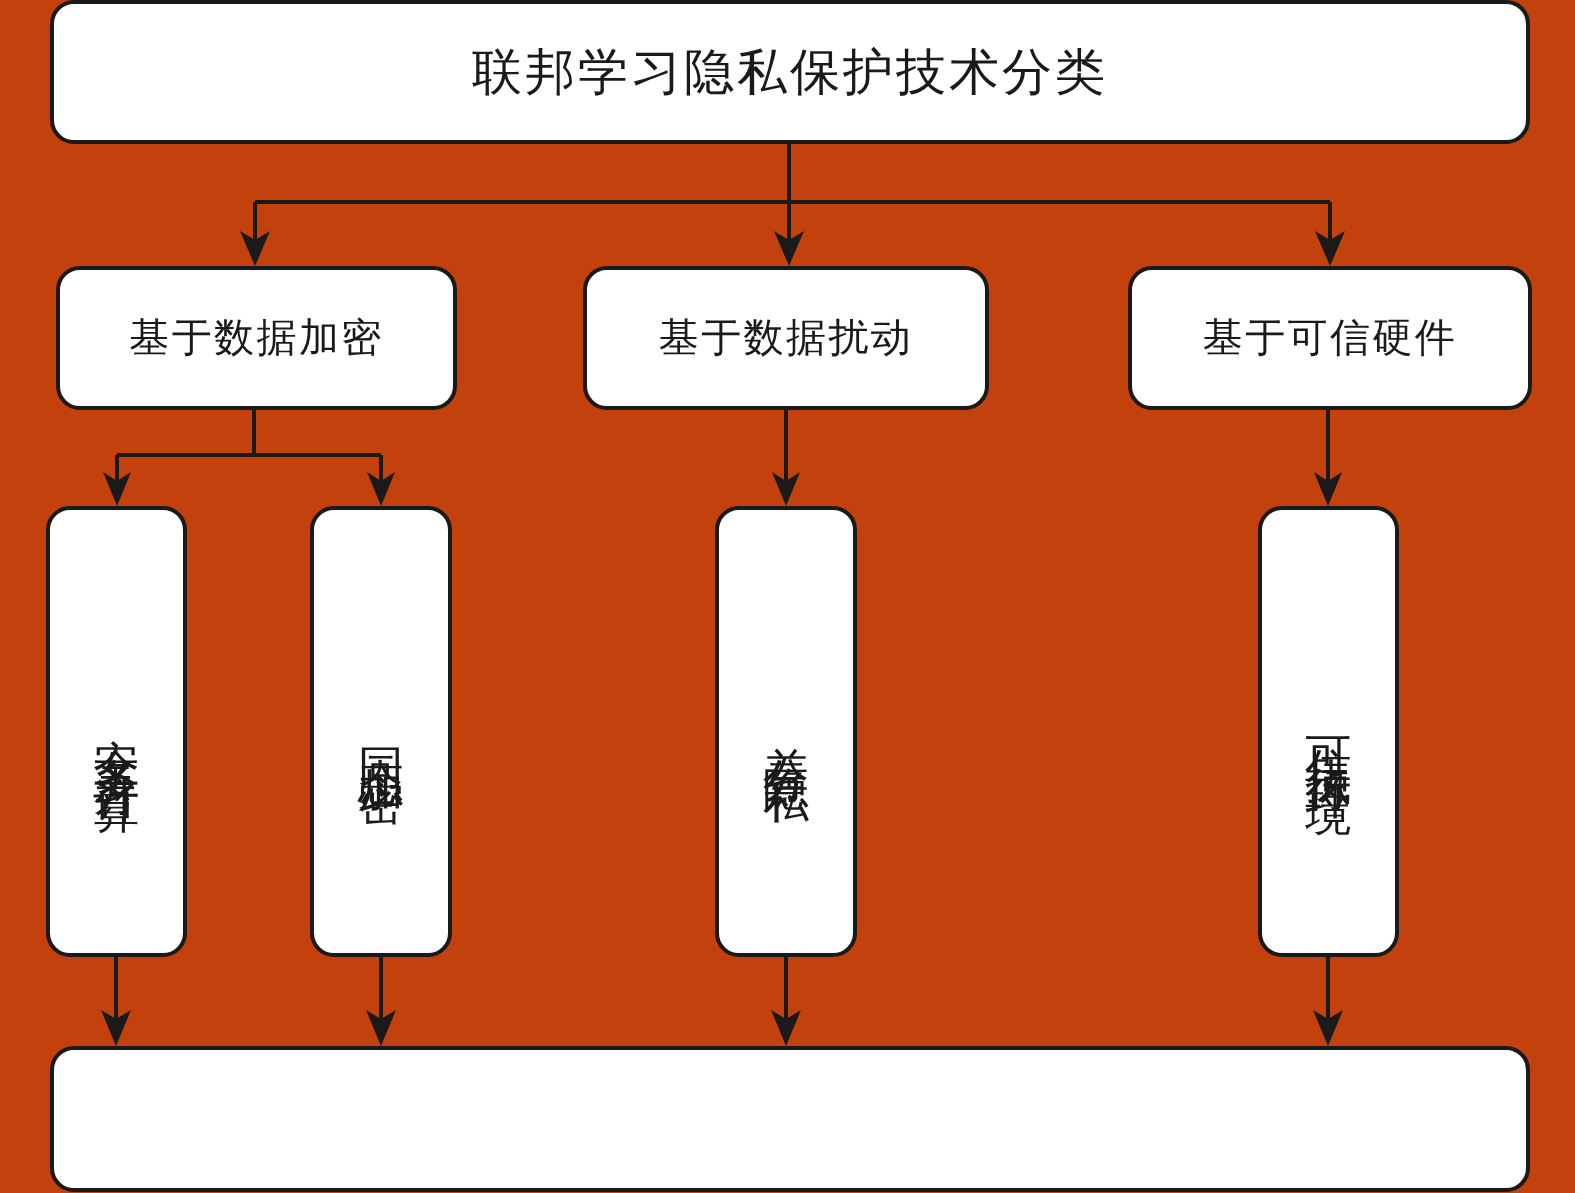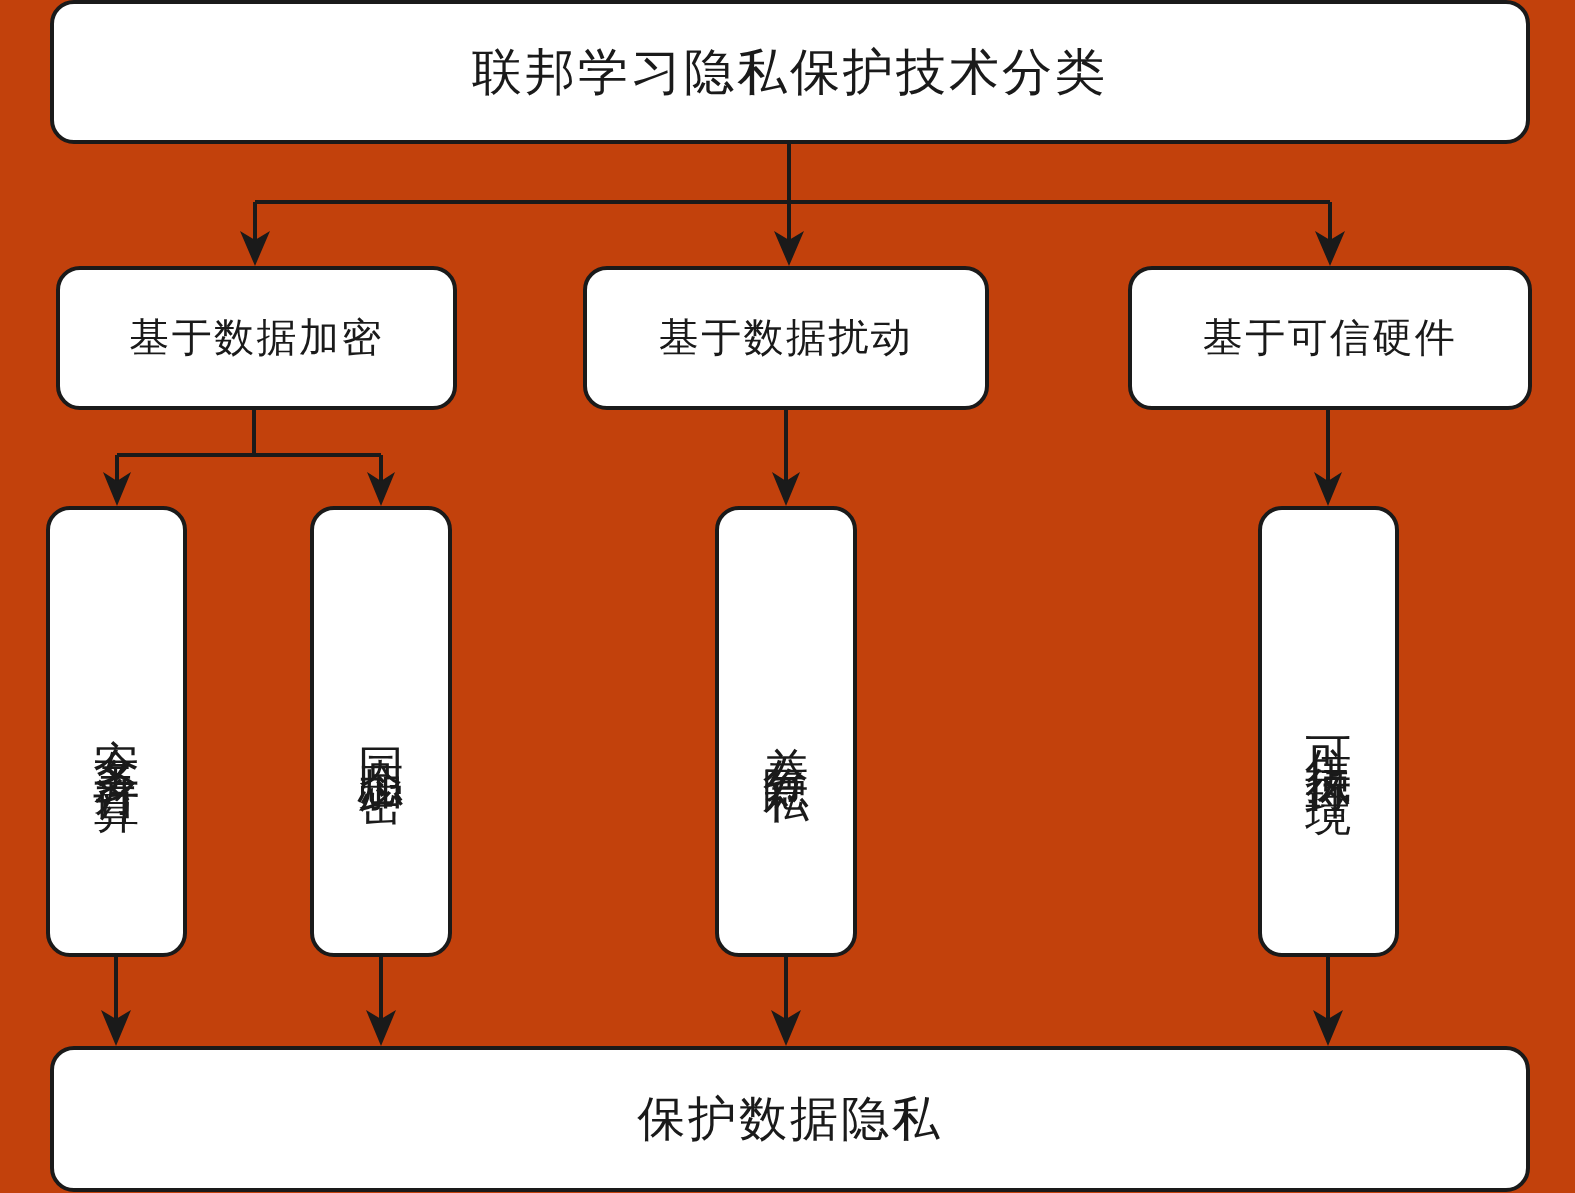--- a/index.html
+++ b/index.html
@@ -148,15 +148,14 @@
   <div class="node-label label-horizontal size-branch" style="left:1130px; top:268px; width:400px; height:140px;">基于可信硬件</div>
 
   <div class="node-label label-vertical size-leaf" style="left:48px; top:508px; width:137px; height:447px;">安全多方计算</div>
 
   <div class="node-label label-vertical size-leaf" style="left:312px; top:508px; width:138px; height:447px;">同态加密</div>
 
   <div class="node-label label-vertical size-leaf" style="left:717px; top:508px; width:138px; height:447px;">差分隐私</div>
 
   <div class="node-label label-vertical size-leaf" style="left:1260px; top:508px; width:137px; height:447px;">可信执行环境</div>
 
-  <div class="node-label label-horizontal size-footer" style="left:52px; top:1048px; width:1476px; height:142px;">保护数据隐私</div>
 
 </div>
 
 </body></html>

